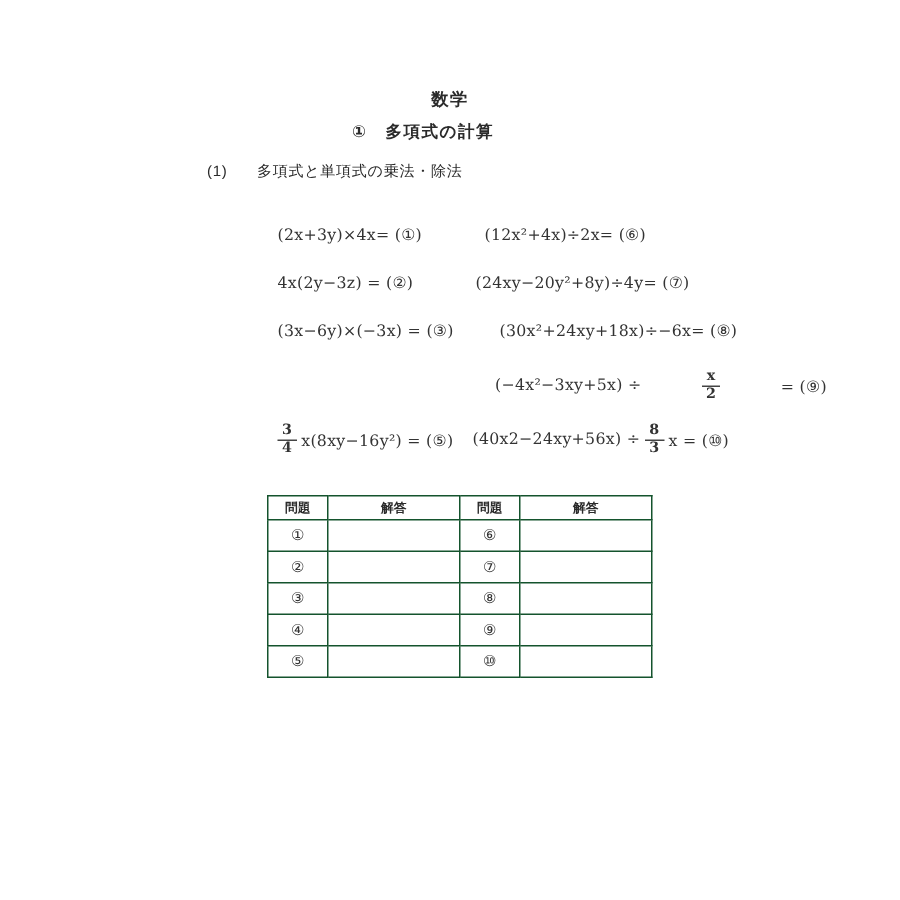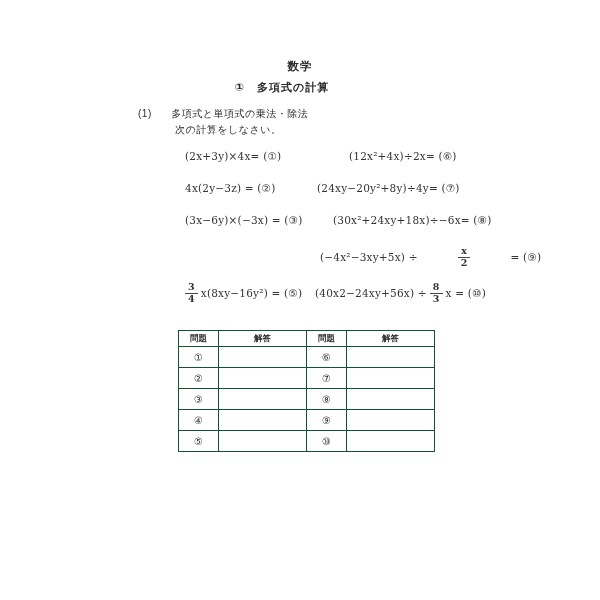--- a/index.html
+++ b/index.html
@@ -42,49 +42,48 @@
 
 <div id="page">
 
   <div class="abs jp-title" style="top:59px;left:0;">数学</div>
   <div class="abs jp-sub" style="top:80px;left:0;">①　多項式の計算</div>
 
   <div class="abs jp-line" style="top:107px;left:138px;">
     <span class="sec-num">(1)</span>
     <span>多項式と単項式の乗法・除法</span>
   </div>
-  <div class="abs jp-line" style="top:123px;left:175px;">次の計算をしなさい。</div>
 
   <div class="abs expr" style="top:150px;left:185px;">
     <span>(2x+3y)×4x= (①)</span>
   </div>
   <div class="abs expr" style="top:182px;left:185px;">
     <span>4x(2y−3z) = (②)</span>
   </div>
   <div class="abs expr" style="top:214px;left:185px;">
     <span>(3x−6y)×(−3x) = (③)</span>
   </div>
   <div class="abs expr" style="top:282px;left:185px;">
     <span class="frac">
       <span class="num">3</span>
       <span class="den">4</span>
     </span>
     <span>x(8xy−16y²) = (⑤)</span>
   </div>
 
-  <div class="abs expr" style="top:150px;left:349px;">
+  <div class="abs expr" style="top:150px;left:323px;">
     <span>(12x²+4x)÷2x= (⑥)</span>
   </div>
   <div class="abs expr" style="top:182px;left:317px;">
     <span>(24xy−20y²+8y)÷4y= (⑦)</span>
   </div>
   <div class="abs expr" style="top:214px;left:333px;">
     <span>(30x²+24xy+18x)÷−6x= (⑧)</span>
   </div>
-  <div class="abs expr" style="top:246px;left:320px;gap:40px;">
+  <div class="abs expr" style="top:246px;left:330px;gap:40px;">
     <span>(−4x²−3xy+5x) ÷</span>
     <span class="frac">
       <span class="num">x</span>
       <span class="den">2</span>
     </span>
     <span>= (⑨)</span>
   </div>
   <div class="abs expr" style="top:282px;left:315px;">
     <span>(40x2−24xy+56x) ÷</span>
     <span class="frac">

